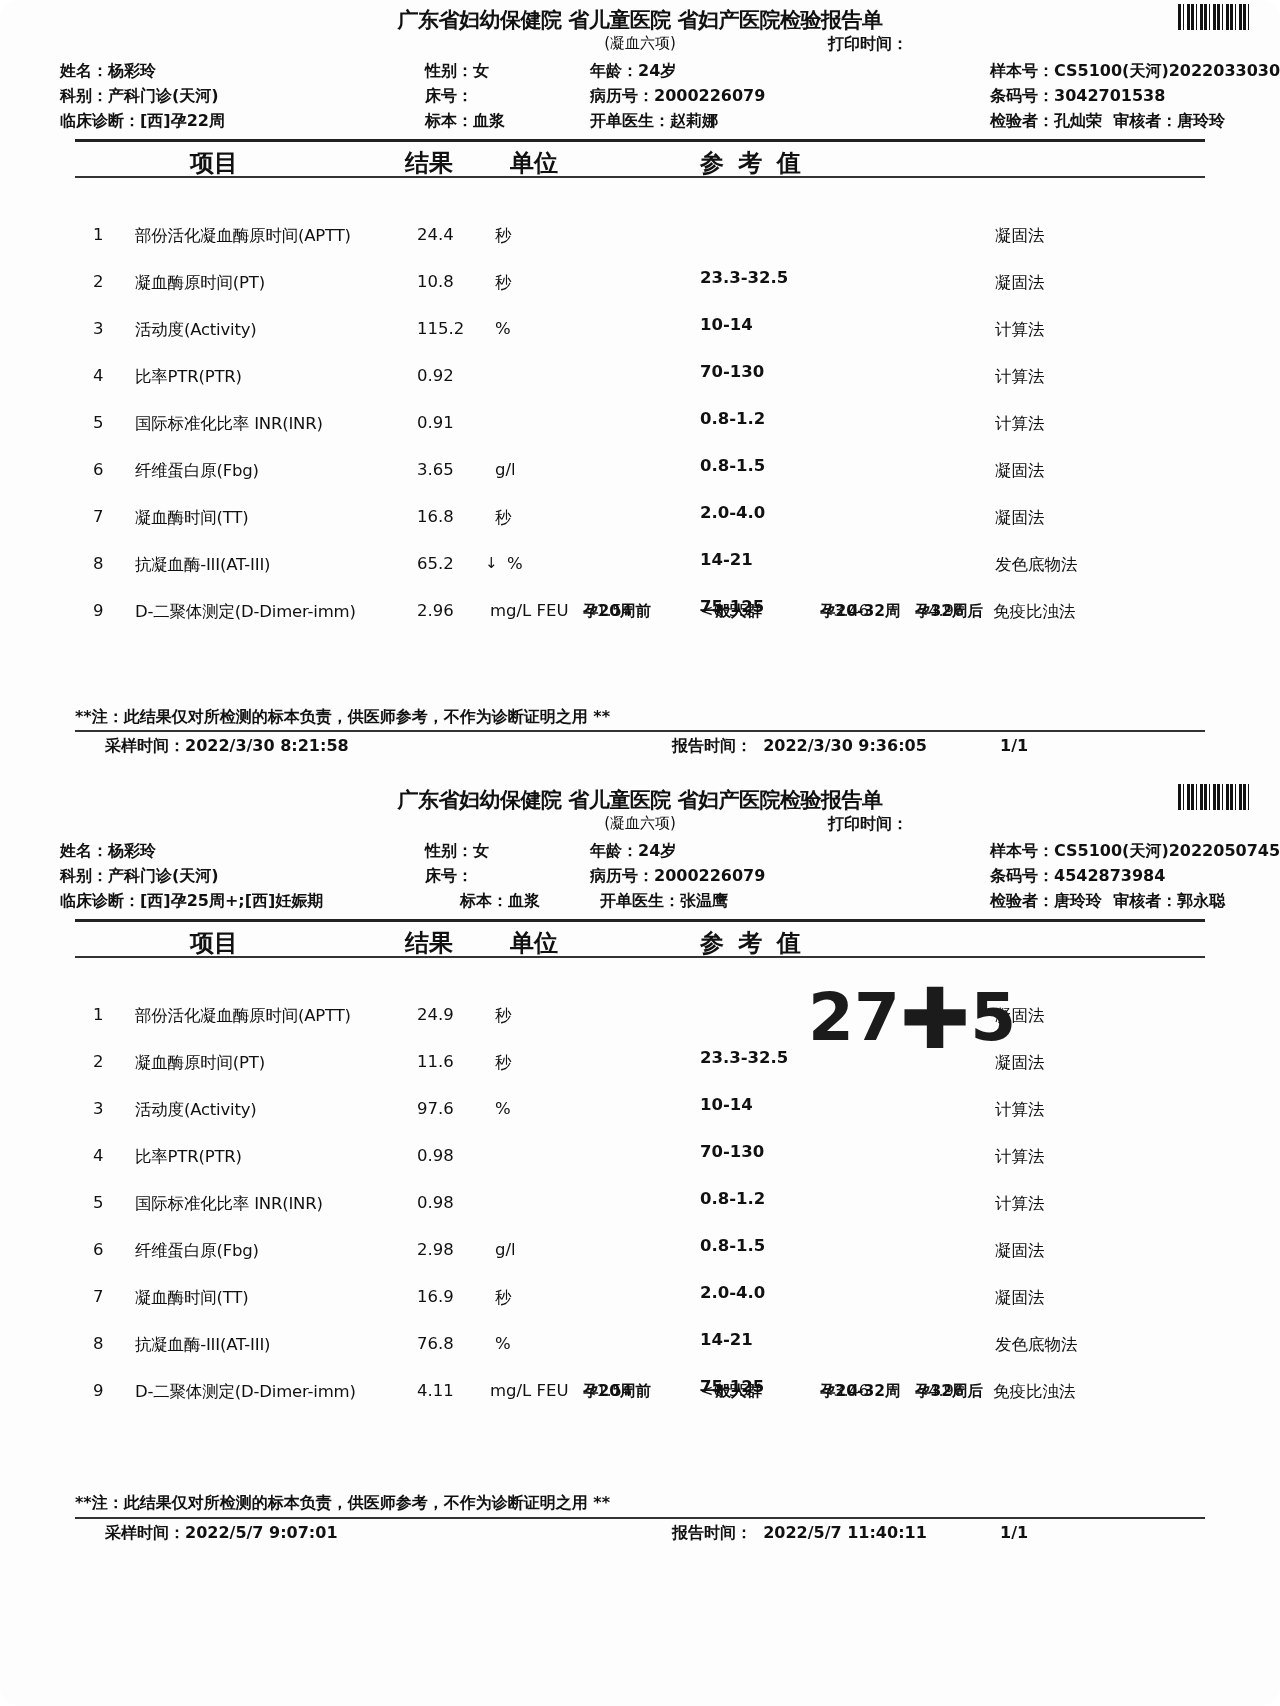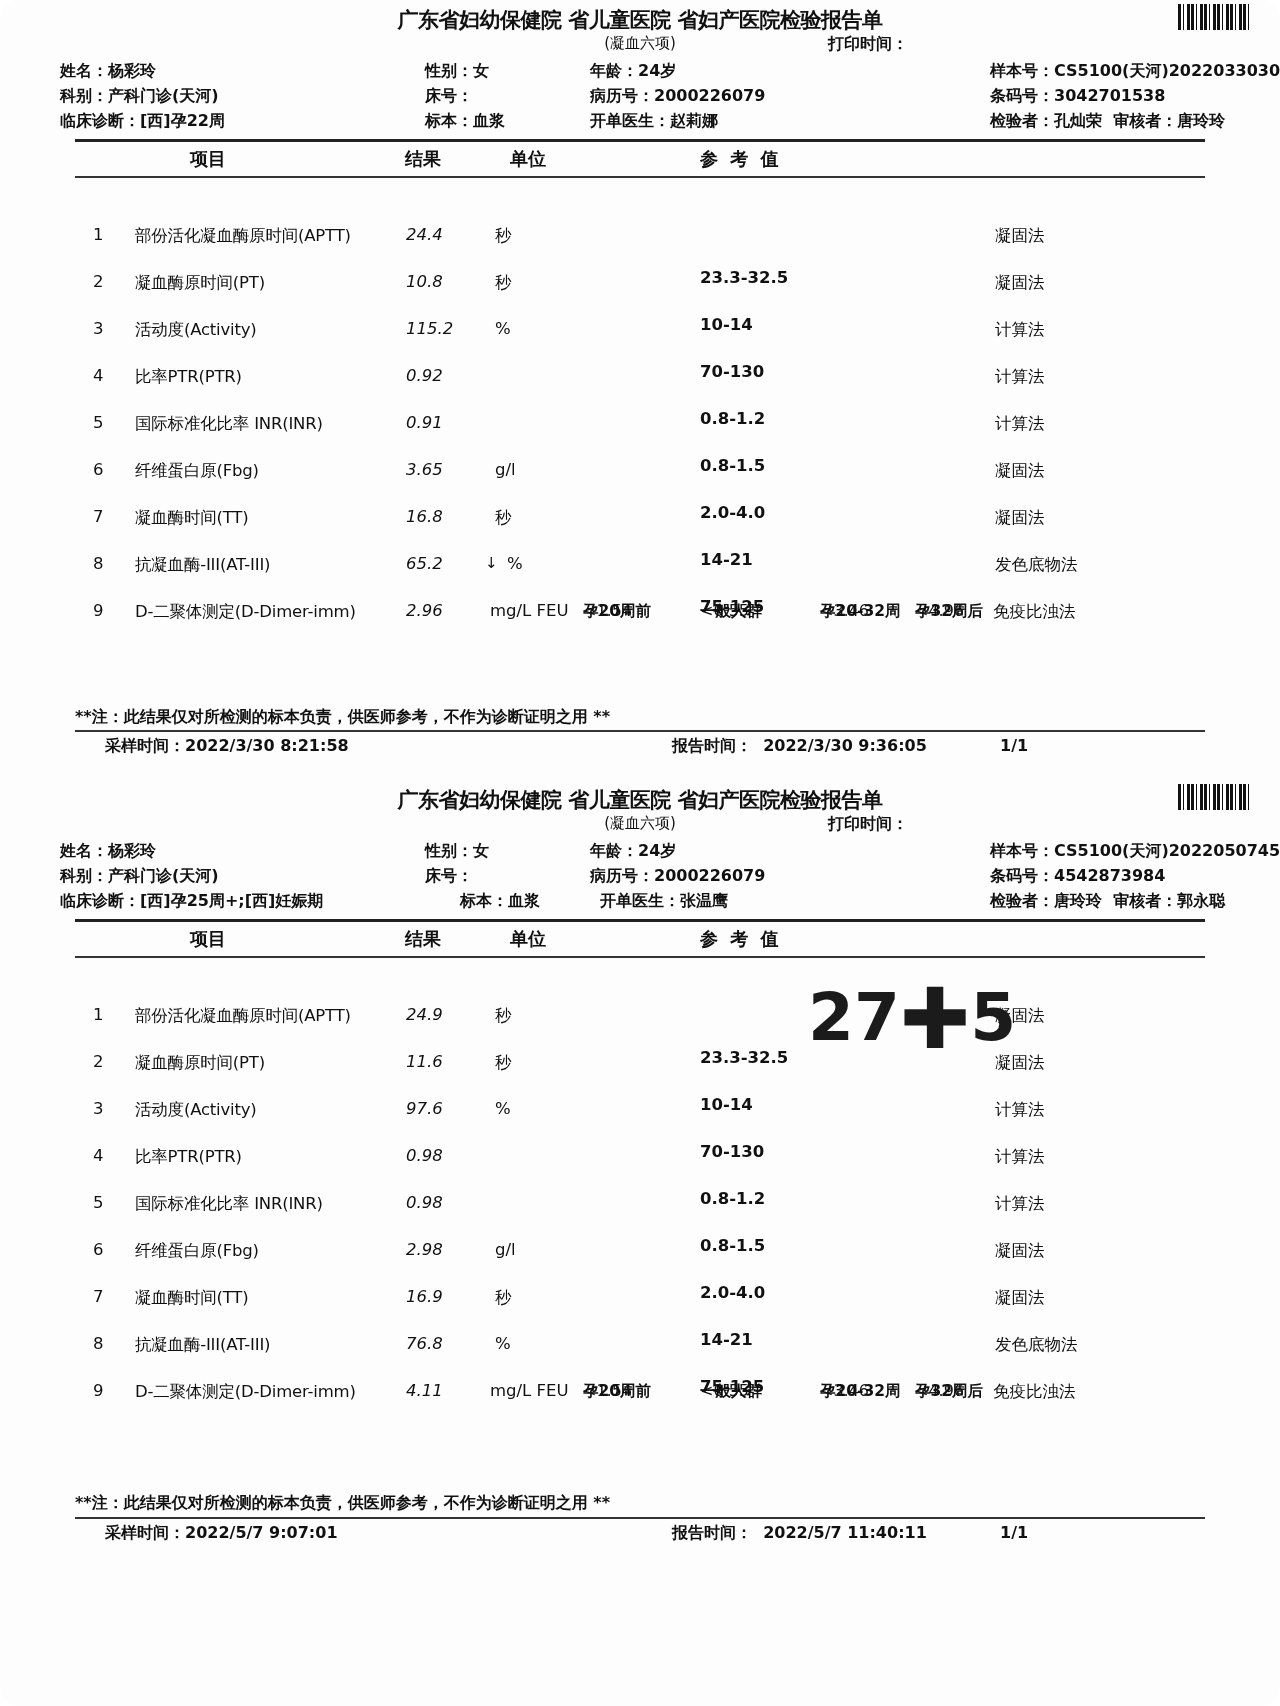--- a/index.html
+++ b/index.html
@@ -92,39 +92,39 @@
     height:0;
   }
   .rule-thin{
     border-top:2px solid #333;
     height:0;
   }
   .colhead{
     position:relative;
     height:34px;
     font-weight:bold;
-    font-size:18px;
+    font-size:24px;
   }
   .colhead span{position:absolute;top:5px;}
   .ch-item{left:115px;}
   .ch-result{left:330px;}
   .ch-unit{left:435px;}
   .ch-ref{left:625px;letter-spacing:3px;}
 
   .rows{position:relative;}
   .row{
     position:relative;
     height:47px;
     font-size:16.5px;
     white-space:nowrap;
   }
   .row span{position:absolute;top:11px;}
   .r-no{left:18px;}
   .r-name{left:60px;letter-spacing:-0.2px;}
-  .r-val{left:331px;font-style:italic;}
+  .r-val{left:342px;}
   .r-flag{left:410px;font-size:15px;}
   .r-unit{left:420px;}
   .r-ref{left:625px;font-weight:bold;margin-top:43px;}
   .r-method{left:920px;}
 
   
   .dd-sub{
     position:absolute;
     top:-20px;
     font-weight:bold;

